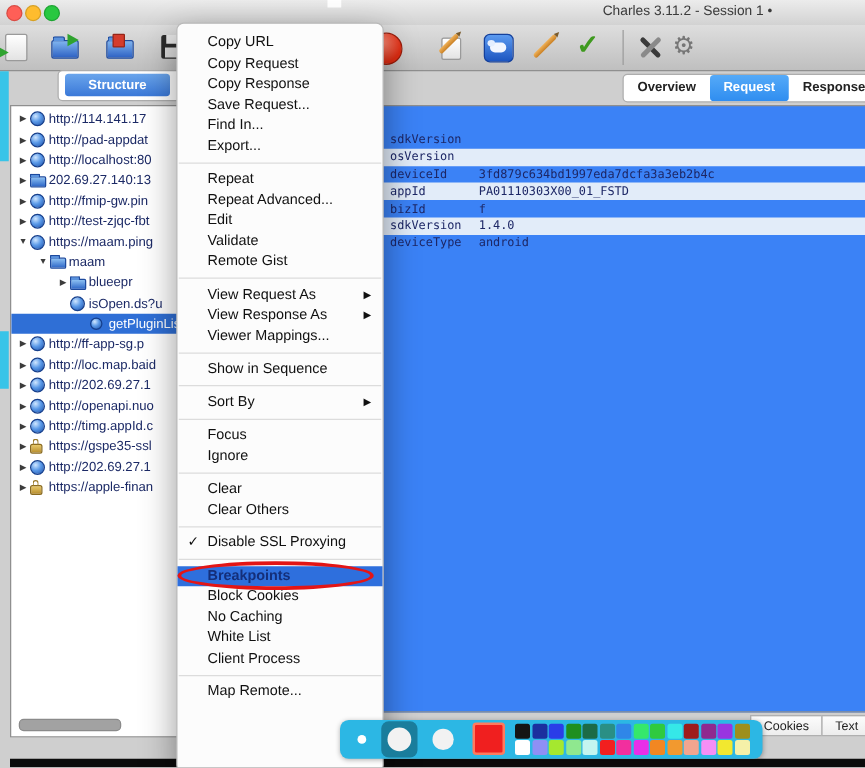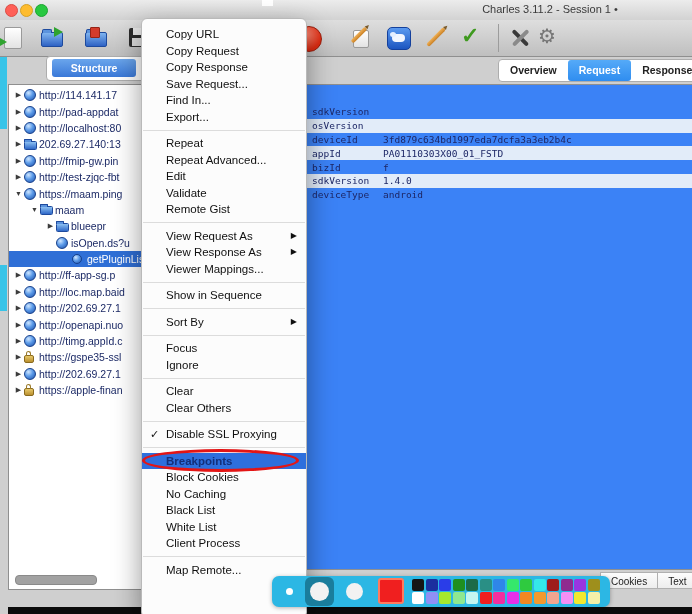--- a/index.html
+++ b/index.html
@@ -392,21 +392,20 @@
       <div class="menu-item"><span>Ignore</span></div>
       <div class="menu-sep"></div>
       <div class="menu-item"><span>Clear</span></div>
       <div class="menu-item"><span>Clear Others</span></div>
       <div class="menu-sep"></div>
       <div class="menu-item"><span class="check">✓</span><span>Disable SSL Proxying</span></div>
       <div class="menu-sep"></div>
       <div class="menu-item hl"><span>Breakpoints</span><div class="bp-ellipse"></div></div>
       <div class="menu-item"><span>Block Cookies</span></div>
       <div class="menu-item"><span>No Caching</span></div>
-      <div class="menu-item"><span>Black List</span></div>
       <div class="menu-item"><span>White List</span></div>
       <div class="menu-item"><span>Client Process</span></div>
       <div class="menu-sep"></div>
       <div class="menu-item"><span>Map Remote...</span></div>
     </div>
 
   <div class="anno-bar">
     <div class="dot-sm"></div>
     <div class="size-sel"></div>
     <div class="dot-md"></div>

